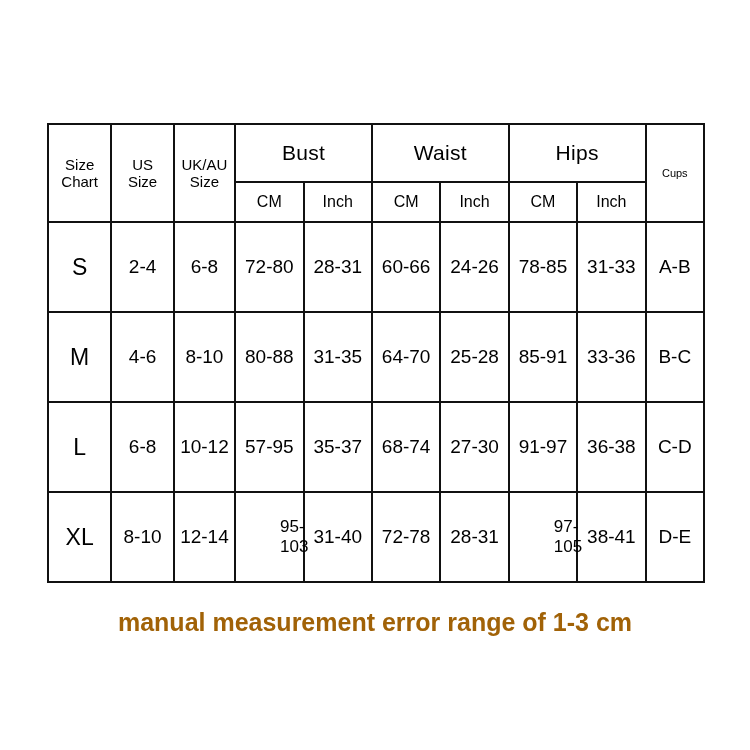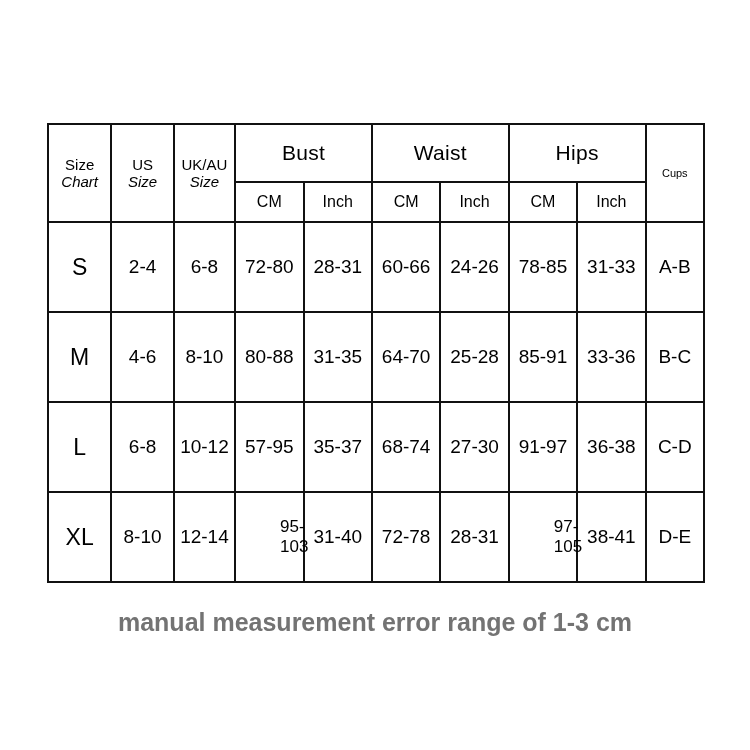--- a/index.html
+++ b/index.html
@@ -56,21 +56,21 @@
   .hdr-unit {
     font-size: 16px;
     height: 38px;
     margin-left: 13px;
   }
   .hdr-corner {
     font-size: 15px;
     line-height: 1.15;
     height: 94px;
   }
-  .hdr-corner .l2 { display: block; font-style: italic; }
+  .hdr-corner .l2 { display: block; }
   .hdr-cups {
     font-size: 11px;
     height: 94px;
   }
   td.body-cell {
     height: 88px;
     font-size: 19px;
   }
   td.body-cell.size-label {
     font-size: 23px;
@@ -78,21 +78,21 @@
   td.body-cell.tight {
     font-size: 17px;
     padding-left: 44px;
   }
   .note {
     position: absolute;
     left: 0;
     top: 608px;
     width: 750px;
     text-align: center;
-    color: #737373;
+    color: #a16207;
     font-size: 25px;
     font-weight: bold;
     font-family: "Liberation Sans", sans-serif;
   }
 </style>
 </head>
 <body>
 
 <div class="page">
 

